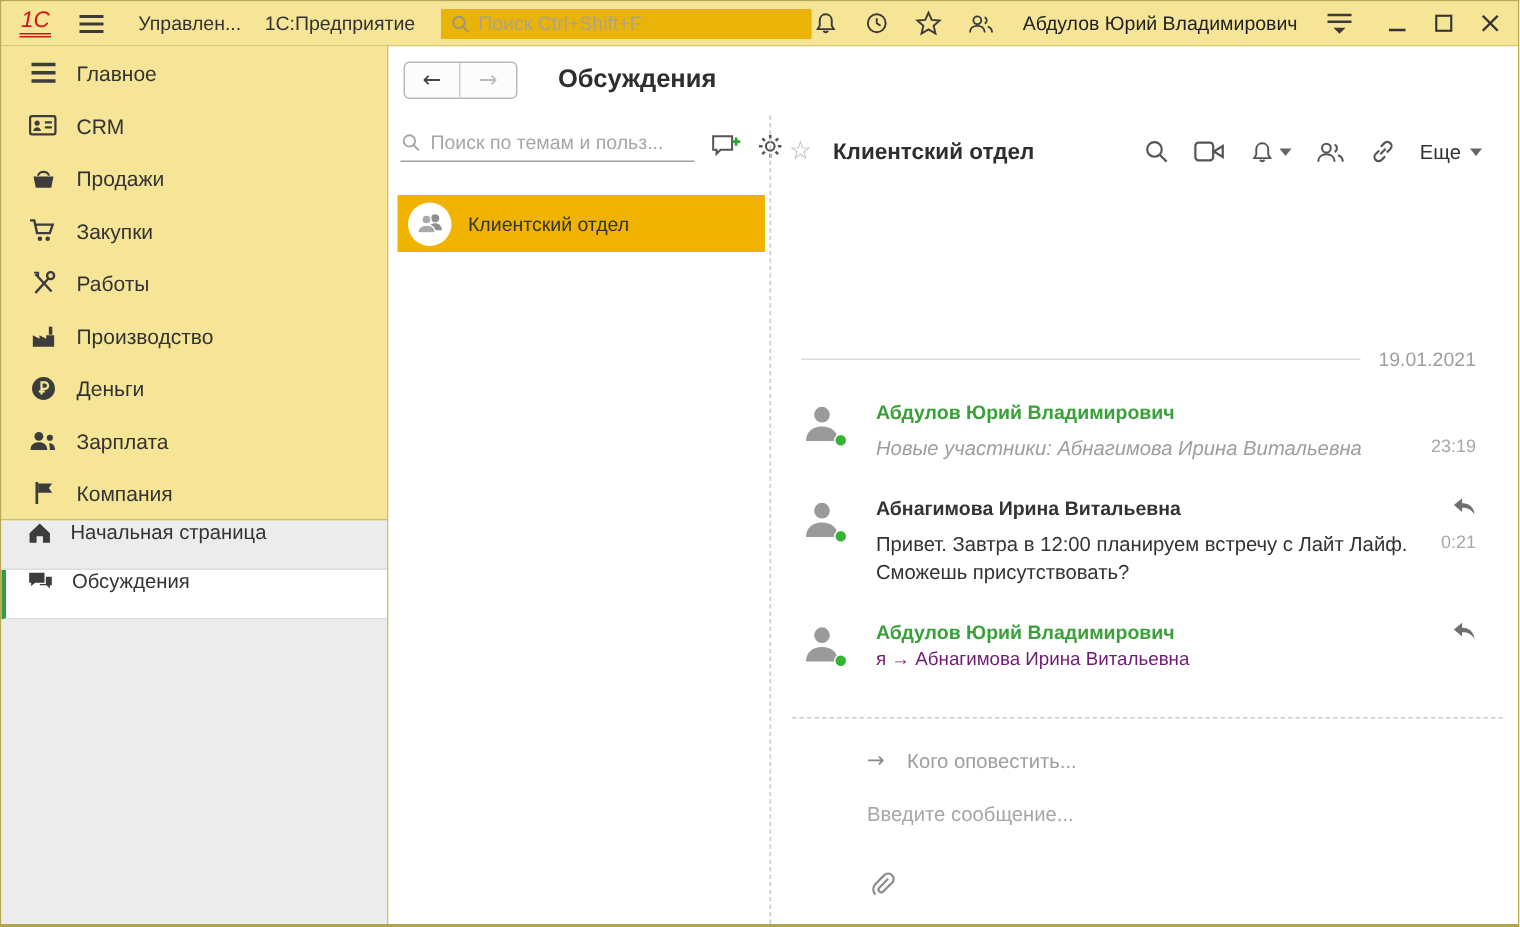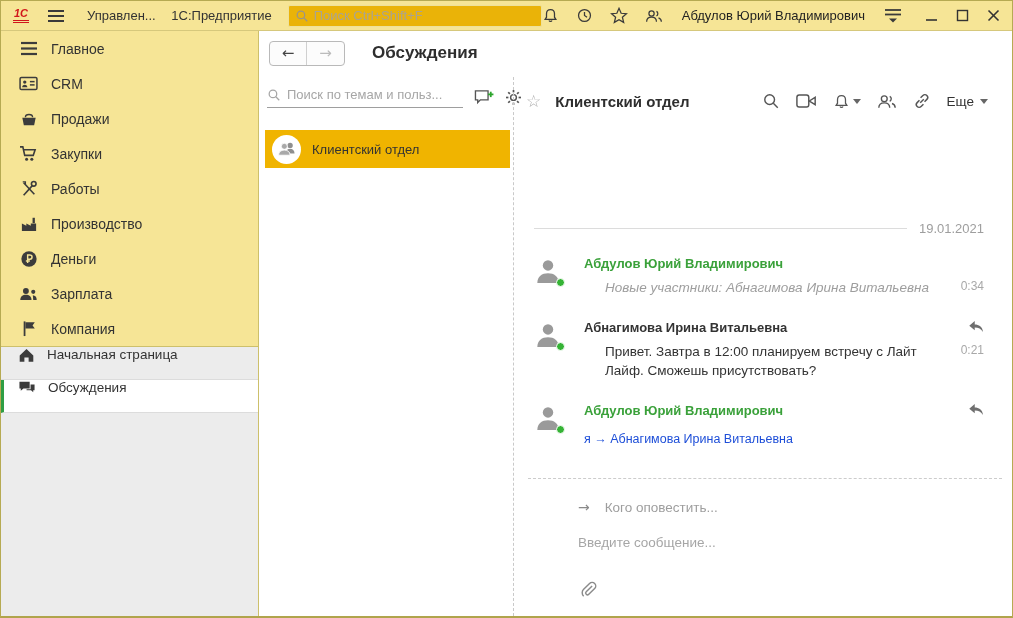--- a/index.html
+++ b/index.html
@@ -4,21 +4,21 @@
 <style>
   * { box-sizing: border-box; margin: 0; padding: 0; }
   html,body { width:1013px; height:618px; overflow:hidden;
     font-family:"Liberation Sans","DejaVu Sans",sans-serif; font-size:13px; color:#333; background:#fff; }
   .window { width:1013px; height:618px; border:1px solid #b6aa52; border-bottom:2px solid #b0a44c;
     display:flex; flex-direction:column; }
 
   
   .topbar { height:30px; flex:0 0 30px; background:#f6e596; display:flex; align-items:center;
     padding:0 8px 0 12px; border-bottom:1px solid #d6c87c; }
-  .logo-1c { color:#d1161b; font-weight:bold; font-style:italic; font-size:11px;
+  .logo-1c { color:#d1161b; font-weight:normal; font-style:italic; font-size:15px;
     border-bottom:3px double #d1161b; line-height:1.05; padding:0 1px; }
   .tb-ham { margin-left:18px; display:flex; }
   .tb-title { margin-left:22px; color:#333; font-size:13px; white-space:nowrap; }
   .tb-title span + span { margin-left:12px; }
   .tb-search { margin-left:16px; width:298px; height:22px; background:#eab308; border:1px solid #eee19b;
     border-radius:2px; display:flex; align-items:center; padding:0 6px; gap:5px; }
   .tb-search input { border:none; outline:none; background:transparent; flex:1; font-size:13px; color:#444;
     font-family:inherit; }
   .tb-search input::placeholder { color:#a9a391; }
   .tb-right { margin-left:auto; display:flex; align-items:center; gap:17px; }
@@ -85,23 +85,23 @@
   .date-sep .line { flex:1; height:1px; background:#dcdcdc; }
   .message { display:flex; gap:18px; margin-bottom:22px; }
   .msg-avatar { width:32px; flex:0 0 32px; position:relative; padding-top:2px; }
   .online-dot { position:absolute; left:22px; top:22px; width:9px; height:9px; border-radius:50%;
     background:#35b335; border:1.5px solid #fff; }
   .msg-body { flex:1; min-width:0; }
   .msg-head { display:flex; align-items:flex-start; }
   .msg-author { font-size:13px; font-weight:bold; flex:1; }
   .msg-author.green { color:#3aa13a; }
   .msg-author.dark { color:#333; }
-  .msg-sub { color:#1d4ed8; font-size:12.5px; margin-top:14px; }
+  .msg-sub { color:#701a75; font-size:12.5px; margin-top:3px; }
   .msg-line { display:flex; align-items:flex-start; margin-top:7px; }
-  .msg-text { flex:1; font-size:13.5px; color:#333; line-height:1.45; padding-right:14px;margin-left:21px; }
+  .msg-text { flex:1; font-size:13.5px; color:#333; line-height:1.45; padding-right:14px; }
   .msg-text.system { color:#9e9e9e; font-style:italic; }
   .msg-time { color:#a8a8a8; font-size:12px; padding-top:1px; }
   .reply-ic { margin-left:10px; }
 
   .composer { flex:0 0 138px; border-top:1px dashed #cccccc; margin:0 10px 0 2px; padding-top:20px; }
   .notify-row { display:flex; align-items:center; gap:15px; padding-left:50px; color:#9e9e9e; font-size:13.5px; }
   .notify-arrow { color:#8a8a8a; font-size:14px; }
   .msg-input-row { margin-top:20px; padding-left:50px; }
   .msg-input-row input { border:none; outline:none; width:350px; font-size:13.5px; color:#444; font-family:inherit; }
   .msg-input-row input::placeholder { color:#a6a6a6; }
@@ -438,21 +438,21 @@
                     <path d="M3.5 27 c0-7 5-10.5 11.5-10.5 s11.5 3.5 11.5 10.5 Z" fill="#9a9a9a"></path>
                   </svg>
                 <span class="online-dot"></span>
               </div>
               <div class="msg-body">
                 <div class="msg-head">
                   <span class="msg-author green">Абдулов Юрий Владимирович</span>
                 </div>
                 <div class="msg-line">
                   <span class="msg-text system">Новые участники: Абнагимова Ирина Витальевна</span>
-                  <span class="msg-time">0:34</span>
+                  <span class="msg-time">23:19</span>
                 </div>
               </div>
             </div>
 
             <div class="message">
               <div class="msg-avatar">
                 <svg width="28" height="26" viewBox="0 0 30 28">
                     <circle cx="15" cy="8" r="5.6" fill="#9a9a9a"></circle>
                     <path d="M3.5 27 c0-7 5-10.5 11.5-10.5 s11.5 3.5 11.5 10.5 Z" fill="#9a9a9a"></path>
                   </svg>

